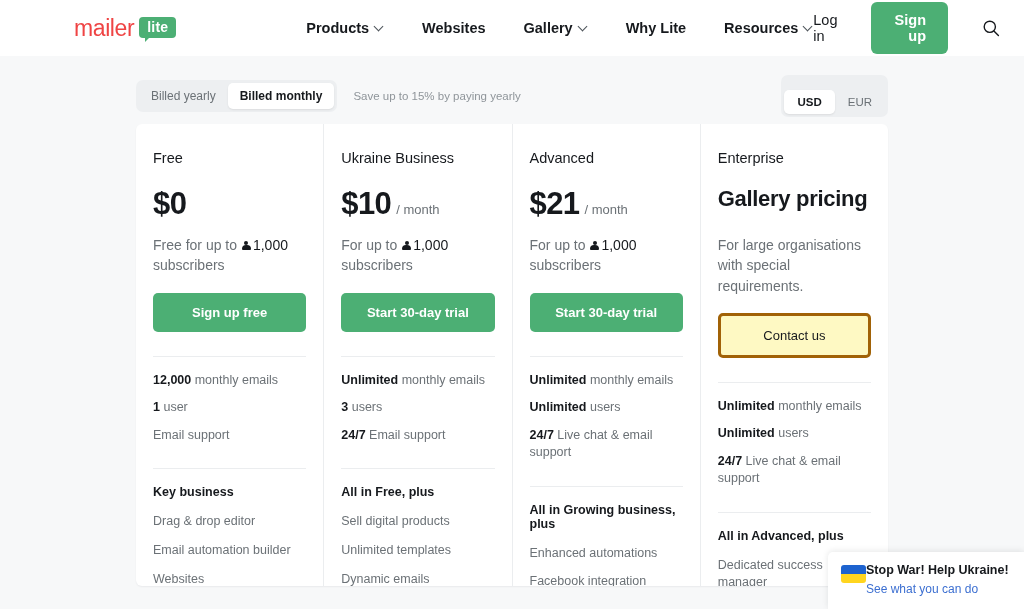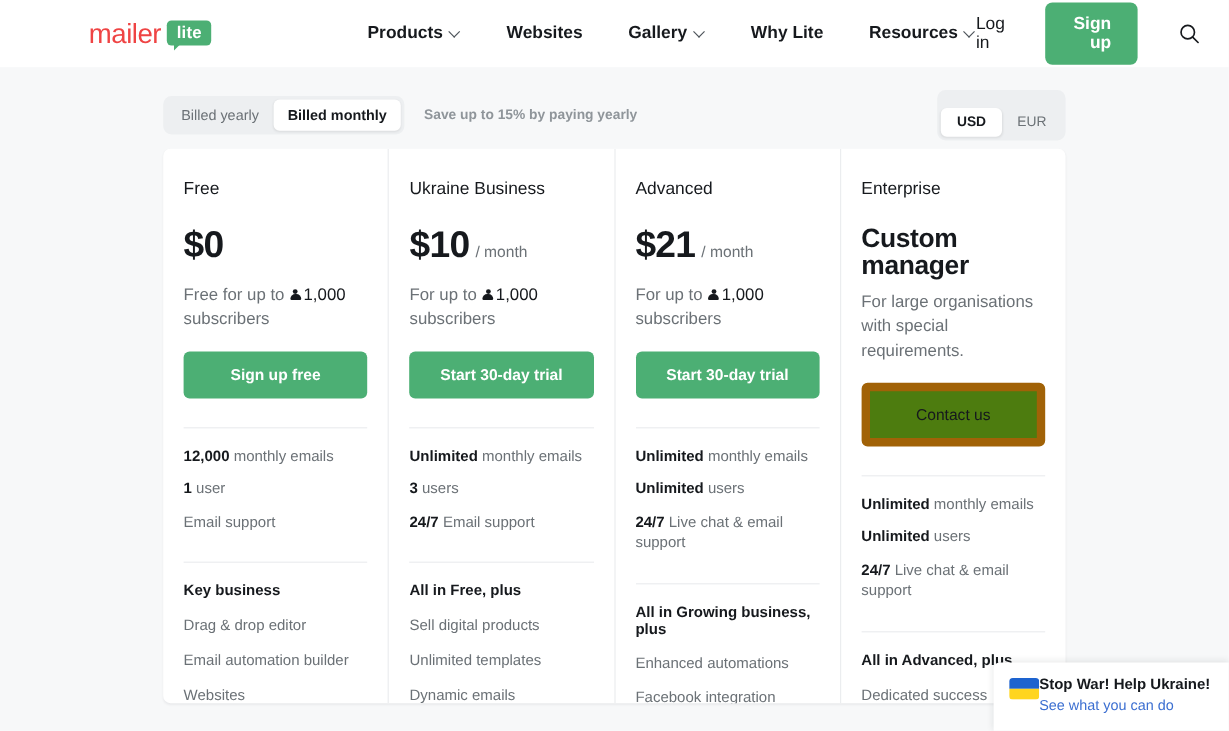--- a/index.html
+++ b/index.html
@@ -149,21 +149,20 @@
   .seg-btn.active {
     background: #ffffff;
     color: #16191d;
     font-weight: 700;
     box-shadow: 0 1px 2px rgba(0,0,0,0.08);
   }
   .save-note {
     font-size: 11.5px;
     color: #8f959a;
     margin-left: 16px;
-    font-weight: bold;
   }
   .currency-seg {
     margin-left: auto;
   }
   .currency-seg .seg-btn { padding: 6px 13px; font-size: 11.5px; margin-top: 12px; }
 
   
   .card {
     margin: 10px 136px 0 136px;
     background: #ffffff;
@@ -244,23 +243,23 @@
     font-size: 13px;
     font-weight: 600;
     border-radius: 5px;
     padding: 12px 8px;
     cursor: pointer;
     font-family: inherit;
     border: none;
   }
   .cta.solid { background: #4caf74; color: #ffffff; }
   .cta.outline {
-    background: #4d7c0f;
-    color: #16191d;
-    border: 7px solid #a16207;
+    background: #fef9c3;
+    color: #16191d;
+    border: 3px solid #a16207;
     font-weight: 400;
   }
 
   .divider {
     height: 1px;
     background: #ebedef;
     margin: 24px 0 0 0;
   }
 
   .specs { padding-top: 15px; }
@@ -451,21 +450,21 @@
     <div class="divider"></div>
     <div class="feat-head">All in Growing business, plus</div>
     <div class="feat">Enhanced automations</div>
     <div class="feat">Facebook integration</div>
 
   </div>
 
   <div class="col">
     <div class="plan-name">Enterprise</div>
     <div class="price-row">
-      <span class="price custom">Custom manager</span>
+      <span class="price custom">Gallery pricing</span>
     </div>
     <div class="price-sub">For large organisations with special requirements.</div>
     <button class="cta outline">Contact us</button>
     <div class="divider"></div>
     <div class="specs">
       <div class="spec"><b>Unlimited</b><span> monthly emails</span></div>
       <div class="spec"><b>Unlimited</b><span> users</span></div>
       <div class="spec"><b>24/7</b><span> Live chat &amp; email support</span></div>
     </div>
     <div class="divider"></div>

